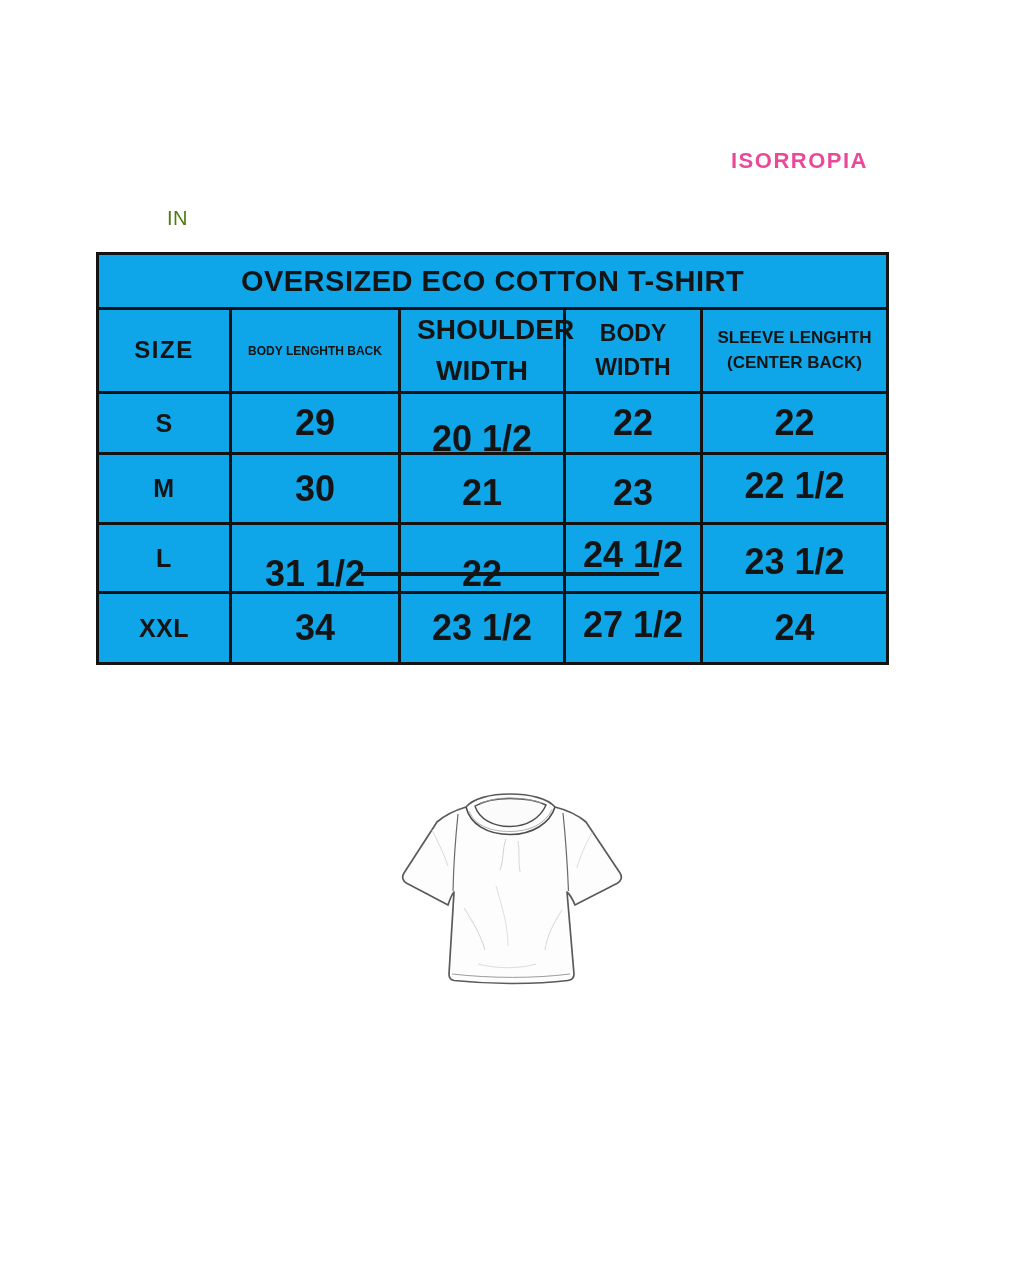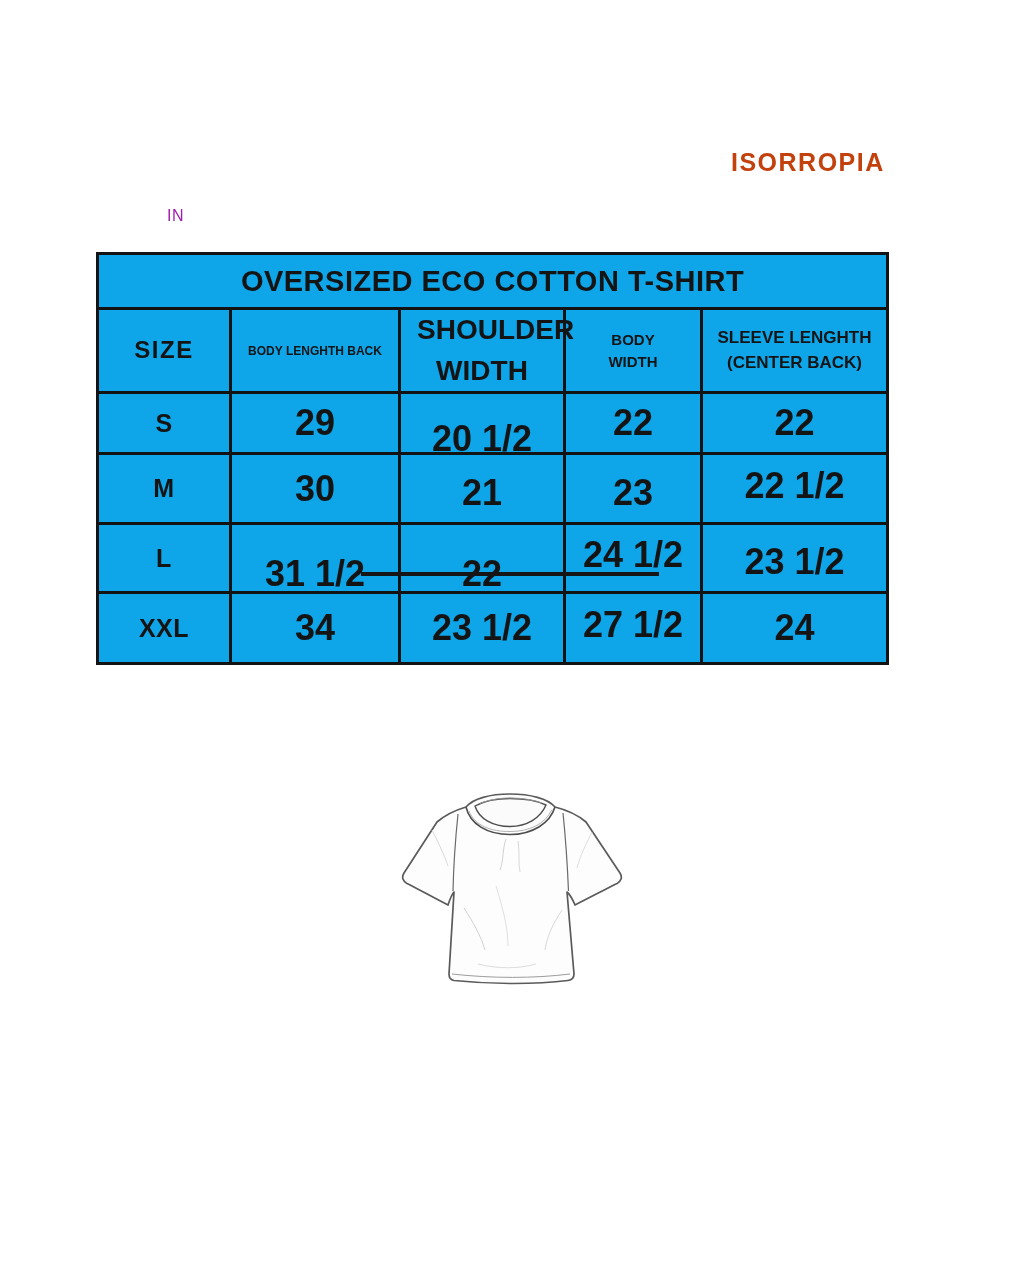--- a/index.html
+++ b/index.html
@@ -5,42 +5,42 @@
   html,body{margin:0;padding:0;}
   body{
     width:1024px;height:1280px;position:relative;overflow:hidden;
     background:#ffffff;color:#111111;
     font-family:"Liberation Sans", sans-serif;
   }
   .canvas{position:absolute;inset:0;}
 
   .brand{
     position:absolute;left:731px;top:148px;
-    font-size:25px;font-weight:700;letter-spacing:1.5px;color:#c2410c;
+    font-size:22px;font-weight:700;letter-spacing:1.5px;color:#ec4899;
   }
   .units{
     position:absolute;left:167px;top:207px;
-    font-size:16px;font-weight:400;color:#a21caf;letter-spacing:.5px;
+    font-size:20px;font-weight:400;color:#4d7c0f;letter-spacing:.5px;
   }
 
   table.chart{
     position:absolute;left:96px;top:252px;width:790px;
     border-collapse:collapse;table-layout:fixed;background:#0ea5e9;
   }
   table.chart th, table.chart td{
     border:3px solid #131313;text-align:center;vertical-align:middle;padding:0;
     color:#141414;
   }
   tr.title-row th{height:52px;font-size:29px;font-weight:700;letter-spacing:.5px;}
   tr.header-row th{height:64px;font-weight:700;}
   .hdr{display:inline-block;line-height:1.45;}
   .h-size{font-size:24px;letter-spacing:1.5px;}
   .h-bodylen{font-size:12px;max-width:150px;}
   .h-shoulder{font-size:28px;max-width:130px;}
-  .h-bodyw{font-size:15px;max-width:90px;}
+  .h-bodyw{font-size:23px;max-width:90px;}
   .h-sleeve{font-size:17px;max-width:172px;}
 
   tr.r-s   td{height:55px;}
   tr.r-m   td{height:67px;}
   tr.r-l   td{height:66px;}
   tr.r-xl  td{height:67px;}
   tr.r-xxl td{height:68px;}
 
   td .cv{display:inline-block;}
   td.size-cell .cv{font-size:25px;font-weight:700;letter-spacing:.5px;}

